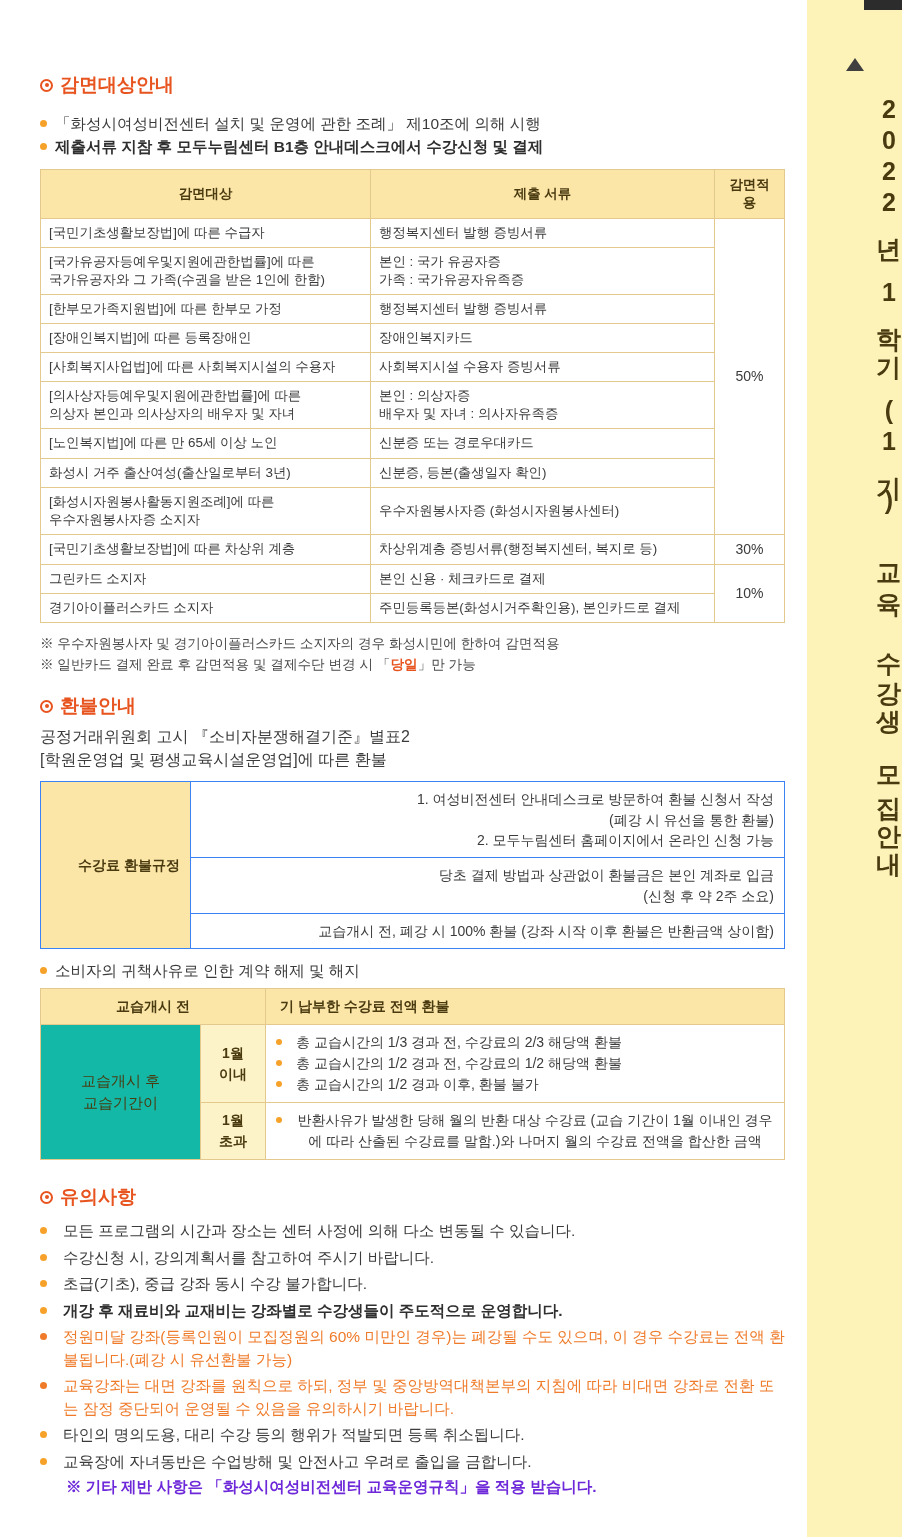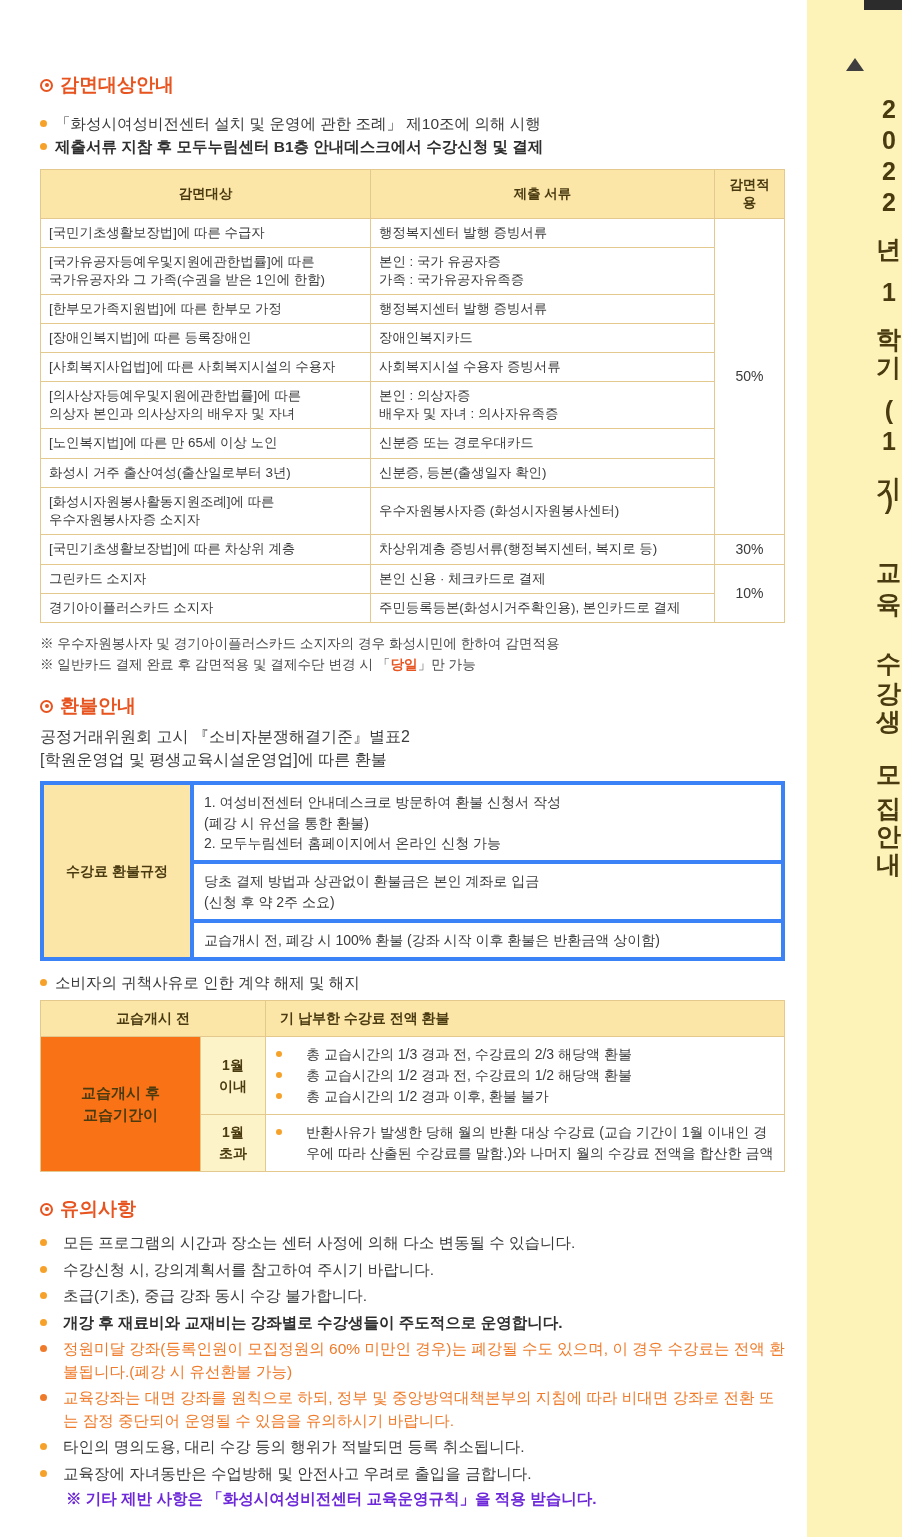--- a/index.html
+++ b/index.html
@@ -139,24 +139,25 @@
     line-height: 1.45;
     color: #3b3b3b;
   }
 
   table.refund {
     border-collapse: collapse;
     width: 100%;
     font-size: 14px;
   }
   table.refund td {
-    border: 4px solid #3b82f6;
+    border: 1px solid #3b82f6;
     padding: 7px 10px;
     line-height: 1.45;
     vertical-align: middle;
+    text-align: right;
   }
   td.label-cell {
     background: #fbe6a8;
     text-align: center;
     font-weight: bold;
     color: #4a3a10;
     width: 150px;
   }
 
   table.cancel {
@@ -176,29 +177,29 @@
     font-weight: bold;
     text-align: center;
   }
   td.yellowcell {
     background: #fdf3c8;
     text-align: center;
     font-weight: bold;
     color: #4a3a10;
   }
   td.leftlabel {
-    background: #f97316;
+    background: #14b8a6;
     text-align: center;
-    font-weight: bold;
+    font-weight: normal;
     color: #4a3a10;
     width: 160px;
     font-size: 15px;
     line-height: 1.5;
   }
-  .mini-li { display: flex; align-items: flex-start; gap: 24px; }
+  .mini-li { display: flex; align-items: flex-start; gap: 14px; text-align: center; }
   .mini-li .dot { margin-top: 7px; width: 6px; height: 6px; }
 
   .notice-li {
     display: flex;
     align-items: flex-start;
     gap: 16px;
     font-size: 15.5px;
     line-height: 1.45;
     margin-bottom: 4px;
   }

